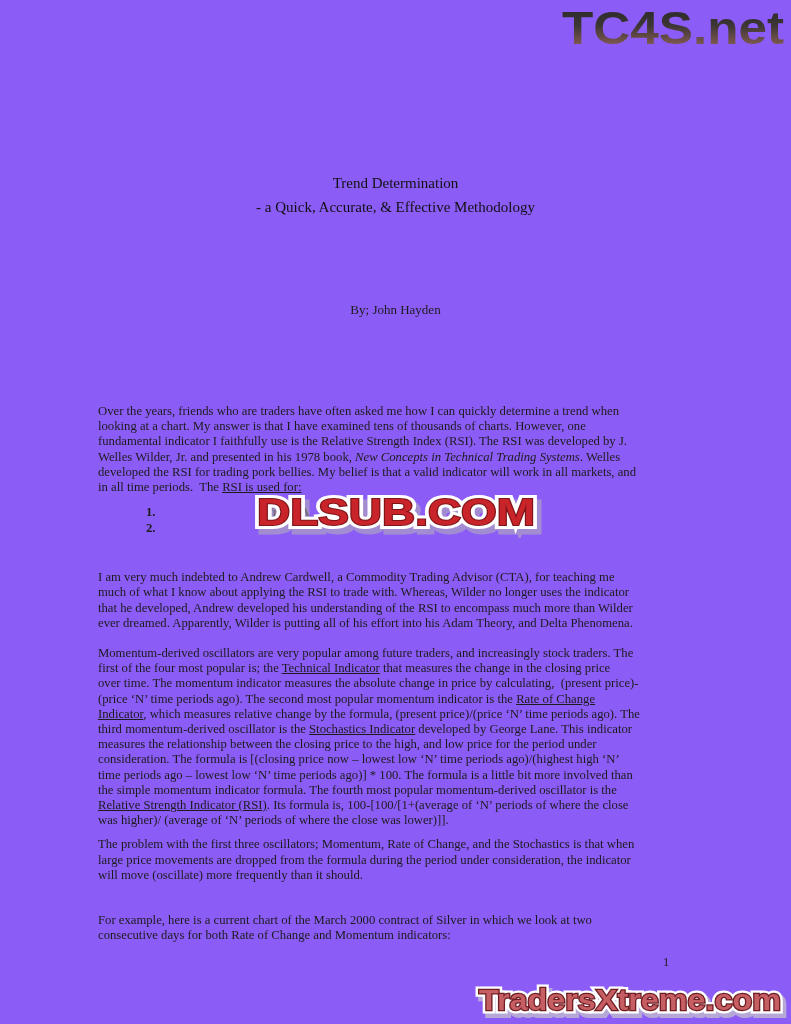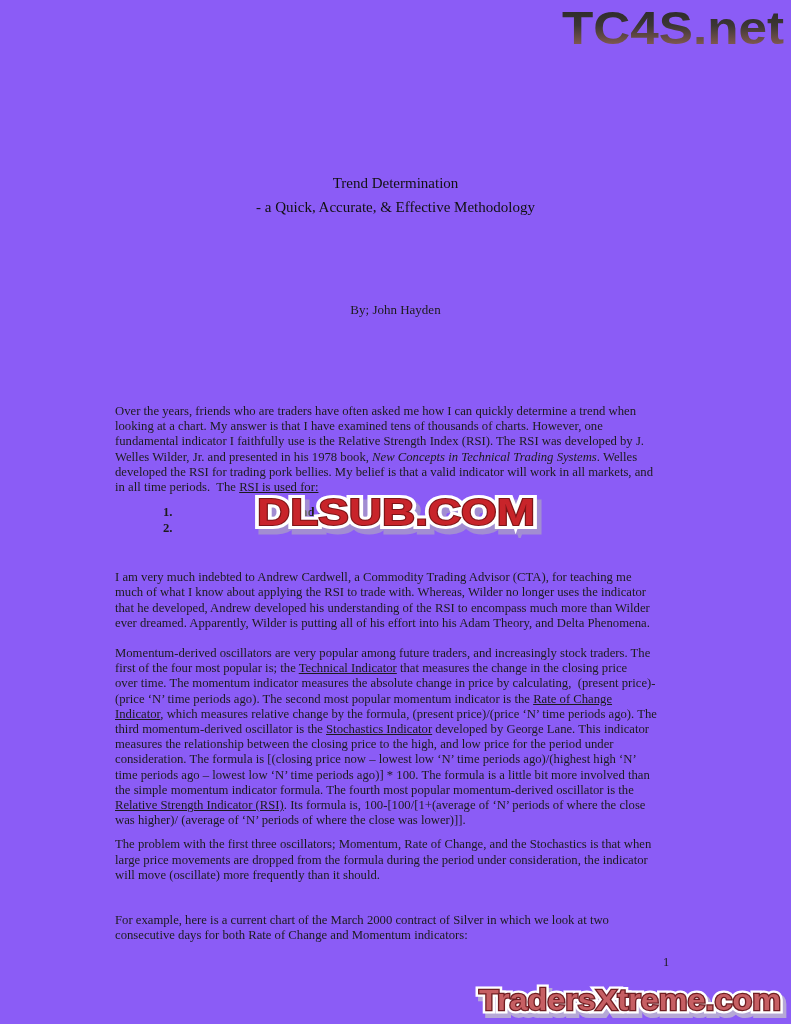--- a/index.html
+++ b/index.html
@@ -30,21 +30,21 @@
   .byline {
     position: absolute;
     top: 302px; left: 0; width: 100%;
     text-align: center;
     font-size: 13px;
   }
 
   
   .body-block {
     position: absolute;
-    left: 115px; top: 404px; width: 660px;
+    left: 98px; top: 404px; width: 660px;
     font-size: 12.7px;
     line-height: 15.2px;
   }
   .para { margin: 0; white-space: pre; }
   .seg-i { font-style: italic; }
   .seg-u { text-decoration: underline; }
   .seg-b { font-weight: bold; margin-left: 47px; }
 
   .num-list { margin-top: 9px; }
   .list-item { display: flex; line-height: 16px; }

